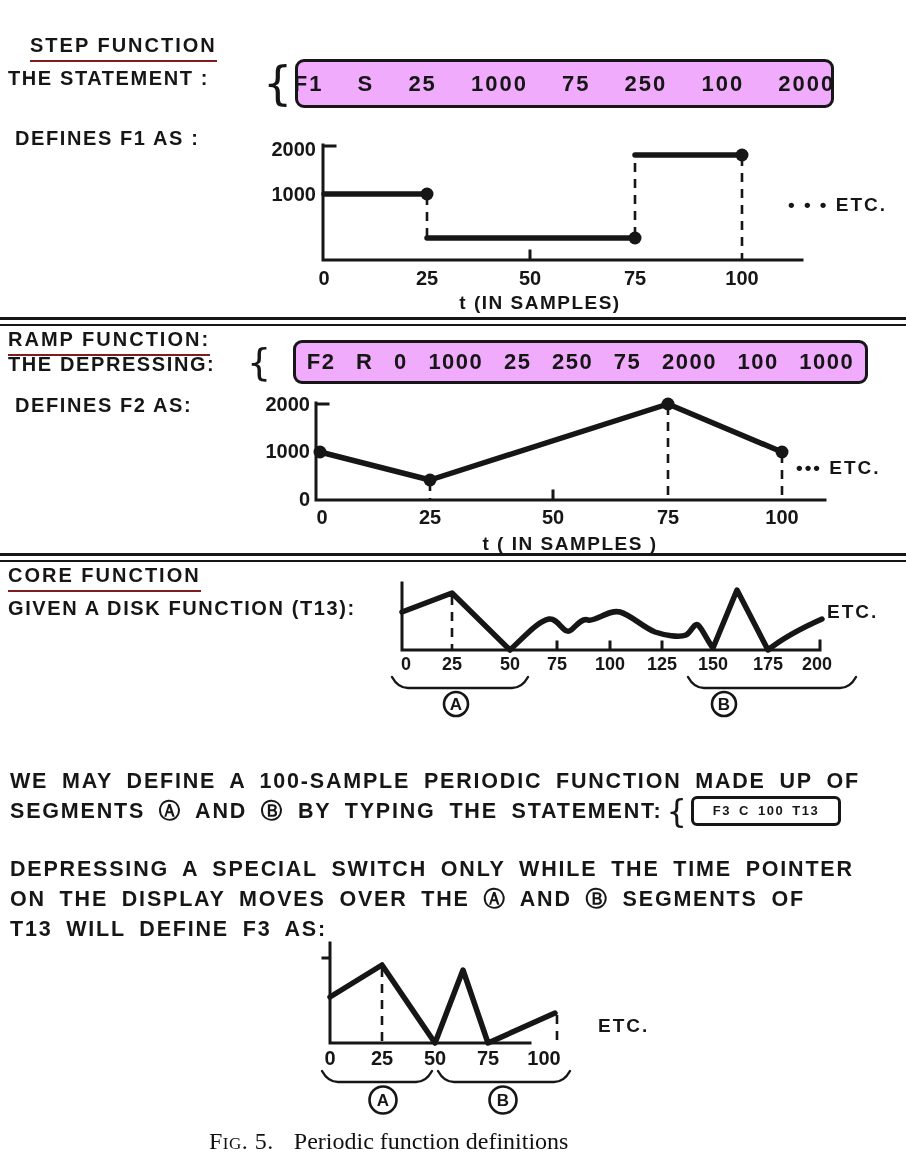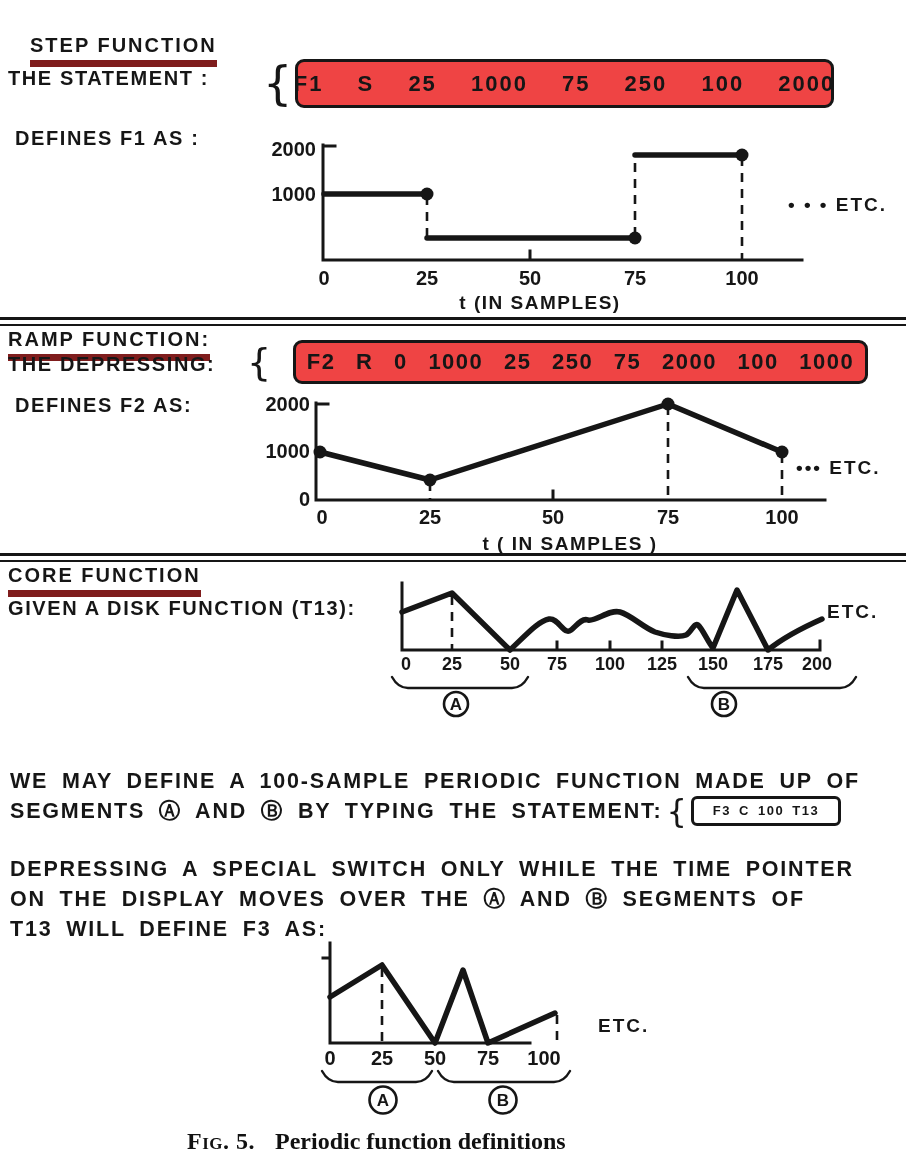--- a/index.html
+++ b/index.html
@@ -3,25 +3,25 @@
 <meta charset="utf-8">
 <style>
   html,body{margin:0;padding:0;background:#e8e8e4;}
   .page{
     position:relative;width:906px;height:1172px;margin:0 auto;
     background:#ffffff;color:#161616;overflow:hidden;
     font-family:"Liberation Sans","DejaVu Sans",sans-serif;
   }
   .abs{position:absolute;}
   .hand{font-weight:bold;font-size:20px;letter-spacing:1.6px;white-space:nowrap;}
-  .heading{font-weight:bold;font-size:20px;letter-spacing:2px;border-bottom:7px solid #7f1d1d;padding-bottom:3px;white-space:nowrap;}
+  .heading{font-weight:bold;font-size:20px;letter-spacing:2px;border-bottom:2px solid #7f1d1d;padding-bottom:3px;white-space:nowrap;}
   .bracechar{font-family:"DejaVu Sans",sans-serif;font-weight:400;line-height:1;color:#161616;}
   .stmtbox{
     position:absolute;border:3.5px solid #161616;border-radius:9px;
-    display:flex;align-items:center;justify-content:center;background:#ef4444;
+    display:flex;align-items:center;justify-content:center;background:#f0abfc;
   }
   .stmt-text{font-weight:bold;white-space:nowrap;}
   .sep{position:absolute;left:0;width:906px;height:4px;border-top:3px solid #161616;border-bottom:2.5px solid #161616;}
   .para{position:absolute;font-weight:bold;font-size:21.5px;letter-spacing:1.8px;word-spacing:6px;line-height:30px;white-space:nowrap;}
   .para .inline-row{display:flex;align-items:center;height:30px;}
   .inlinebox{
     display:inline-flex;align-items:center;justify-content:center;
     border:3px solid #161616;border-radius:6px;height:24px;padding:0 19px;
     font-size:13px;letter-spacing:1.5px;word-spacing:3px;font-weight:bold;white-space:nowrap;
   }
@@ -154,18 +154,18 @@
     <text class="ticktext" x="234" y="129" text-anchor="middle">100</text>
     <path class="bracepath" d="M12 135 Q18 146 28 146 L106 146 Q116 146 122 135"></path>
     <path class="bracepath" d="M128 135 Q134 146 144 146 L244 146 Q254 146 260 135"></path>
     <circle class="circ" cx="73" cy="164" r="13.5"></circle>
     <text class="seglabel" x="73" y="170" text-anchor="middle">A</text>
     <circle class="circ" cx="193" cy="164" r="13.5"></circle>
     <text class="seglabel" x="193" y="170" text-anchor="middle">B</text>
     <text class="etctext" x="288" y="96" text-anchor="start">ETC.</text>
   </svg>
 
-  <div class="caption" style="left:187px;top:1128px;font-weight:bold;">
+  <div class="caption" style="left:209px;top:1128px;">
     <span class="figlabel">Fig. 5.</span>
     <span>Periodic function definitions</span>
   </div>
 
 </div>
 
 </body></html>

